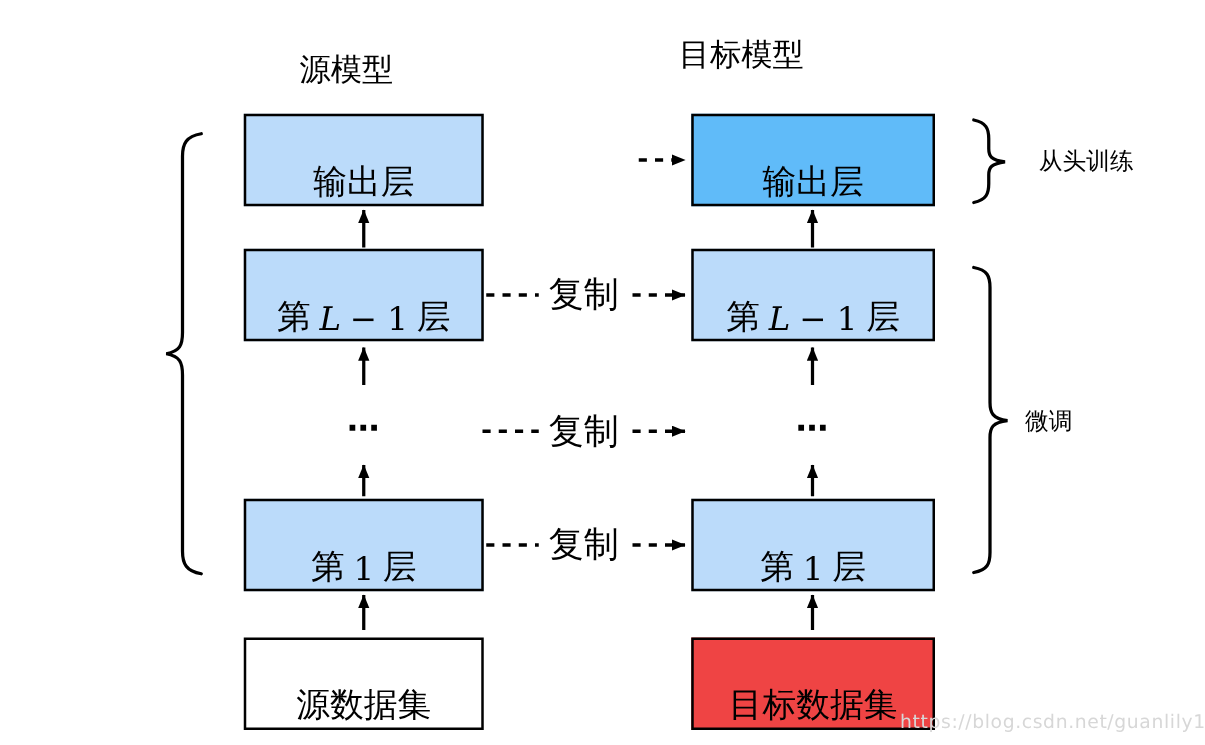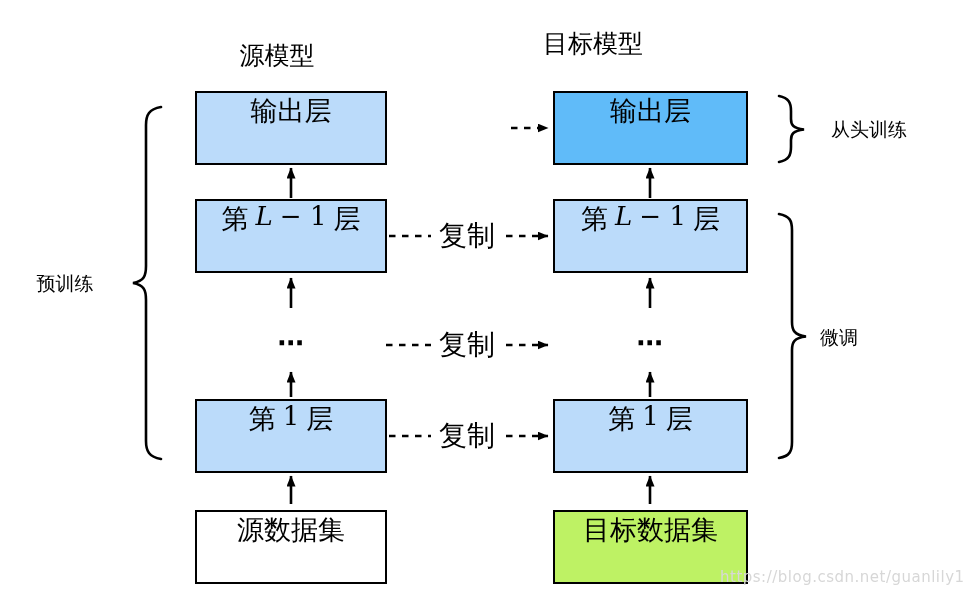--- a/index.html
+++ b/index.html
@@ -6,21 +6,21 @@
   .stage{
     position:relative;width:964px;height:596px;background:#ffffff;overflow:hidden;
     font-family:"DejaVu Sans","Liberation Sans",sans-serif;color:#000;
   }
   .abs{position:absolute;}
   .title{top:27px;width:200px;text-align:center;font-size:25px;}
   .title.src{left:177px;margin-top:12px;}
   .title.tgt{left:493px;}
   .box{
     box-sizing:border-box;height:74px;border:2.6px solid #000;
-    display:flex;align-items:flex-start;justify-content:center;
+    display:flex;align-items:flex-end;justify-content:center;
     font-size:27px;column-gap:7px;
   }
   .col-src{left:195px;width:192px;}
   .col-tgt{left:553px;width:195px;}
   .row-output{top:91px;}
   .row-l1{top:199px;}
   .row-first{top:399px;}
   .row-data{top:510px;}
   .mathv{font-family:"DejaVu Serif","Liberation Serif",serif;font-style:italic;font-size:26px;}
   .mathn{font-family:"DejaVu Serif","Liberation Serif",serif;font-size:26px;}
@@ -112,27 +112,26 @@
     <span class="mathv">L</span>
     <span class="mathn">− 1</span>
     <span>层</span>
   </div>
   <div class="abs ellipsis ell-tgt">⋯</div>
   <div class="abs box col-tgt row-first" style="background-color: rgb(187, 219, 250);">
     <span>第</span>
     <span class="mathn">1</span>
     <span>层</span>
   </div>
-  <div class="abs box col-tgt row-data" style="background-color: #bef264;">
+  <div class="abs box col-tgt row-data" style="background-color: #ef4444;">
     <span>目标数据集</span>
   </div>
 
   <div class="abs midlabel" style="top:221px;">复制</div>
   <div class="abs midlabel" style="top:330px;">复制</div>
   <div class="abs midlabel" style="top:421px;">复制</div>
 
-  <div class="abs side pretrain">预训练</div>
   <div class="abs side scratch">从头训练</div>
   <div class="abs side finetune">微调</div>
 
   <div class="abs watermark" style="color: rgb(215, 215, 215);">https://blog.csdn.net/guanlily123</div>
 
 </div>
 
 </body></html>

